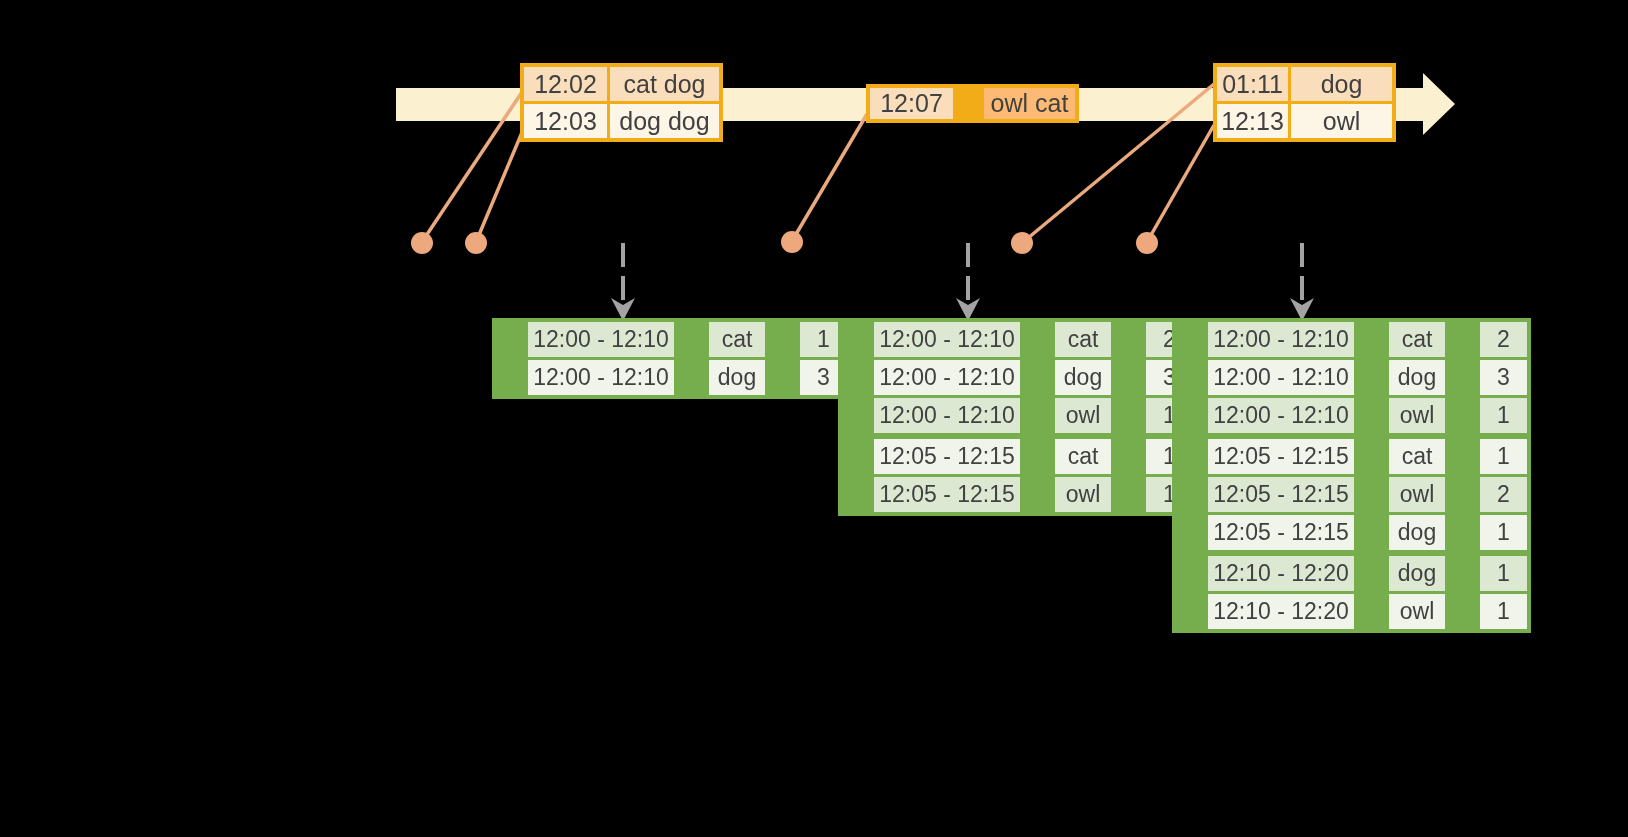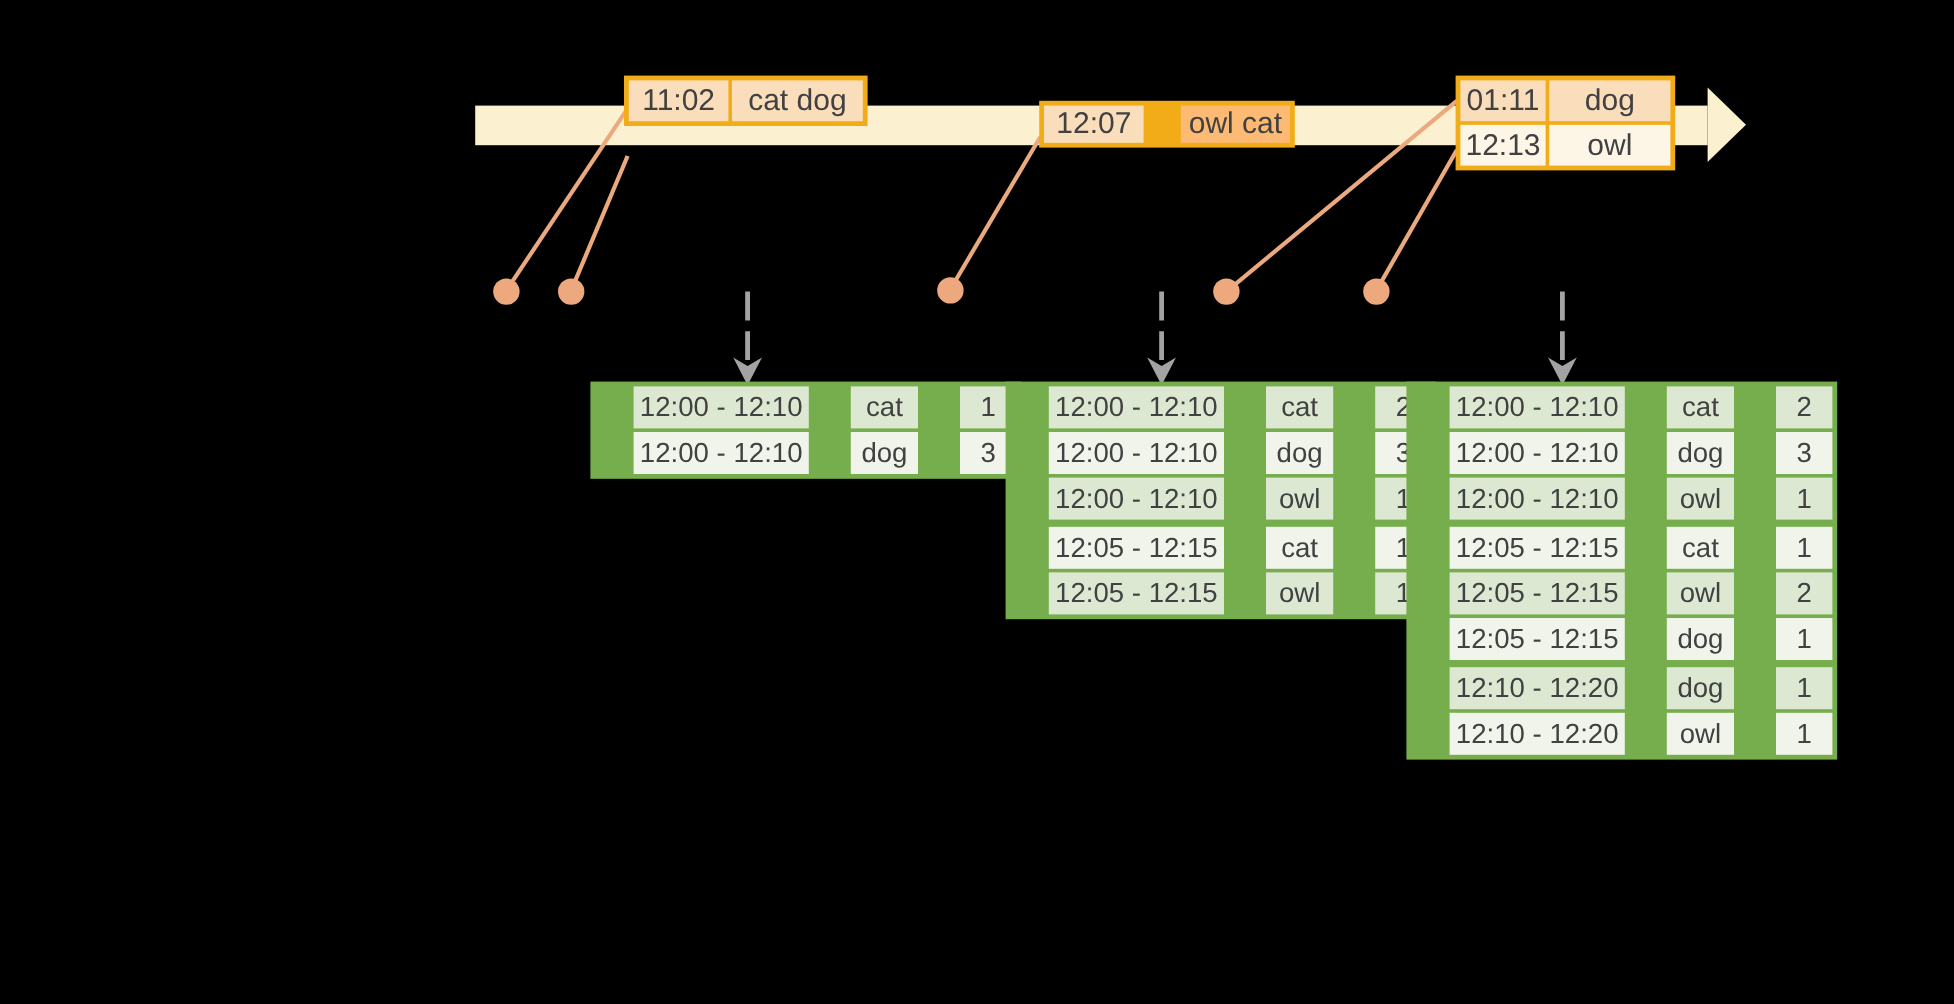--- a/index.html
+++ b/index.html
@@ -49,22 +49,26 @@
       <line x1="623" y1="243" x2="623" y2="301" stroke="#A3A3A3" stroke-width="4" stroke-dasharray="24 9"></line>
       <path d="M 611 298 L 623 321 L 635 298 L 623 305 Z" fill="#A3A3A3"></path>
       <line x1="968" y1="243" x2="968" y2="301" stroke="#A3A3A3" stroke-width="4" stroke-dasharray="24 9"></line>
       <path d="M 956 298 L 968 321 L 980 298 L 968 305 Z" fill="#A3A3A3"></path>
       <line x1="1302" y1="243" x2="1302" y2="301" stroke="#A3A3A3" stroke-width="4" stroke-dasharray="24 9"></line>
       <path d="M 1290 298 L 1302 321 L 1314 298 L 1302 305 Z" fill="#A3A3A3"></path>
     </svg>
 
 <div class="evt-table" style="left: 520px; top: 63px; background: rgb(241, 172, 23);">
       <div class="tbl-row">
-        <div class="cell evt-cell" style="width: 83px; height: 34px; background: rgb(250, 222, 188);">11:02</div>
+        <div class="cell evt-cell" style="width: 83px; height: 34px; background: rgb(250, 222, 188);">12:02</div>
         <div class="cell evt-cell" style="width: 109px; height: 34px; background: rgb(250, 222, 188);">cat dog</div>
+      </div>
+      <div class="tbl-row">
+        <div class="cell evt-cell" style="width: 83px; height: 34px; background: rgb(253, 245, 230);">12:03</div>
+        <div class="cell evt-cell" style="width: 109px; height: 34px; background: rgb(253, 245, 230);">dog dog</div>
       </div>
     </div>
     <div class="evt-table" style="left: 866px; top: 84px; background: rgb(241, 172, 23);">
       <div class="tbl-row">
         <div class="cell evt-cell" style="width: 83px; height: 31px; background: rgb(250, 222, 188);">12:07</div>
         <div class="cell evt-cell" style="width: 91px; height: 31px; background: #fdba74; margin-left: 28px;">owl cat</div>
       </div>
     </div>
     <div class="evt-table" style="left: 1213px; top: 63px; background: rgb(241, 172, 23);">
       <div class="tbl-row">

